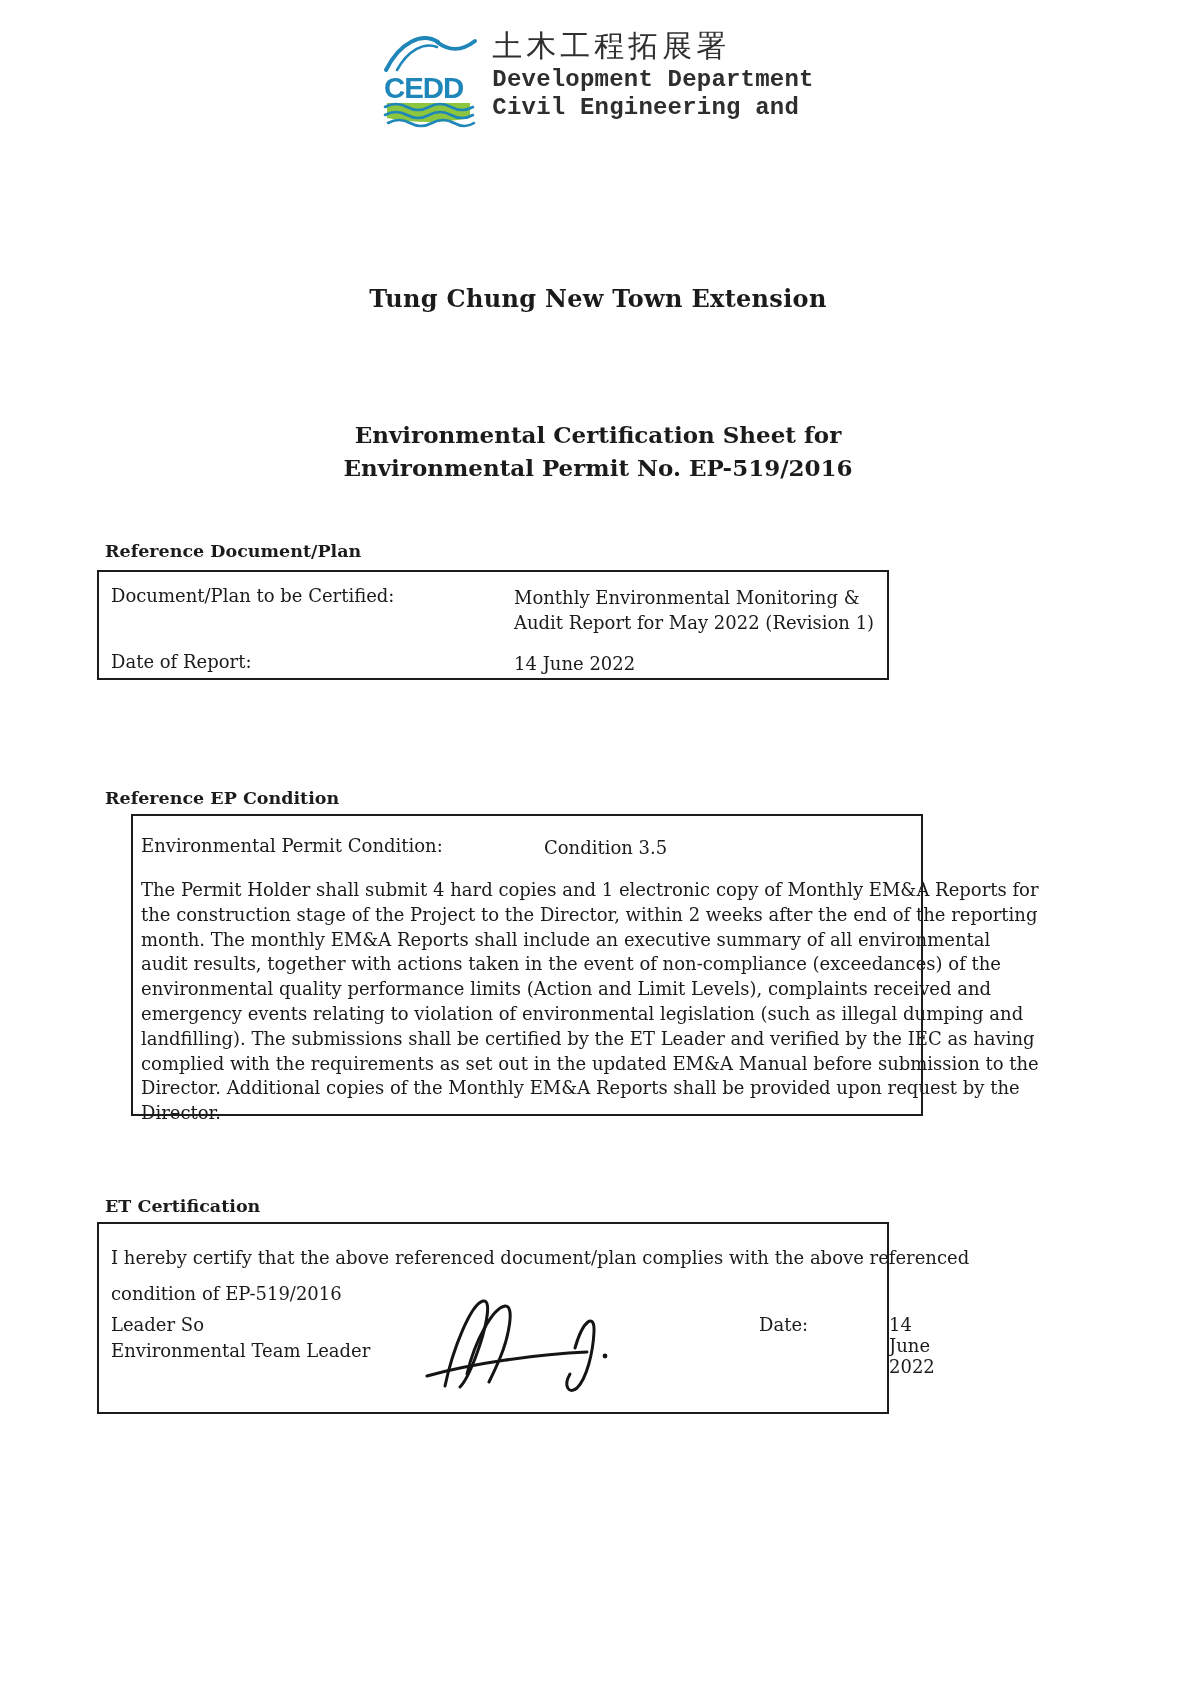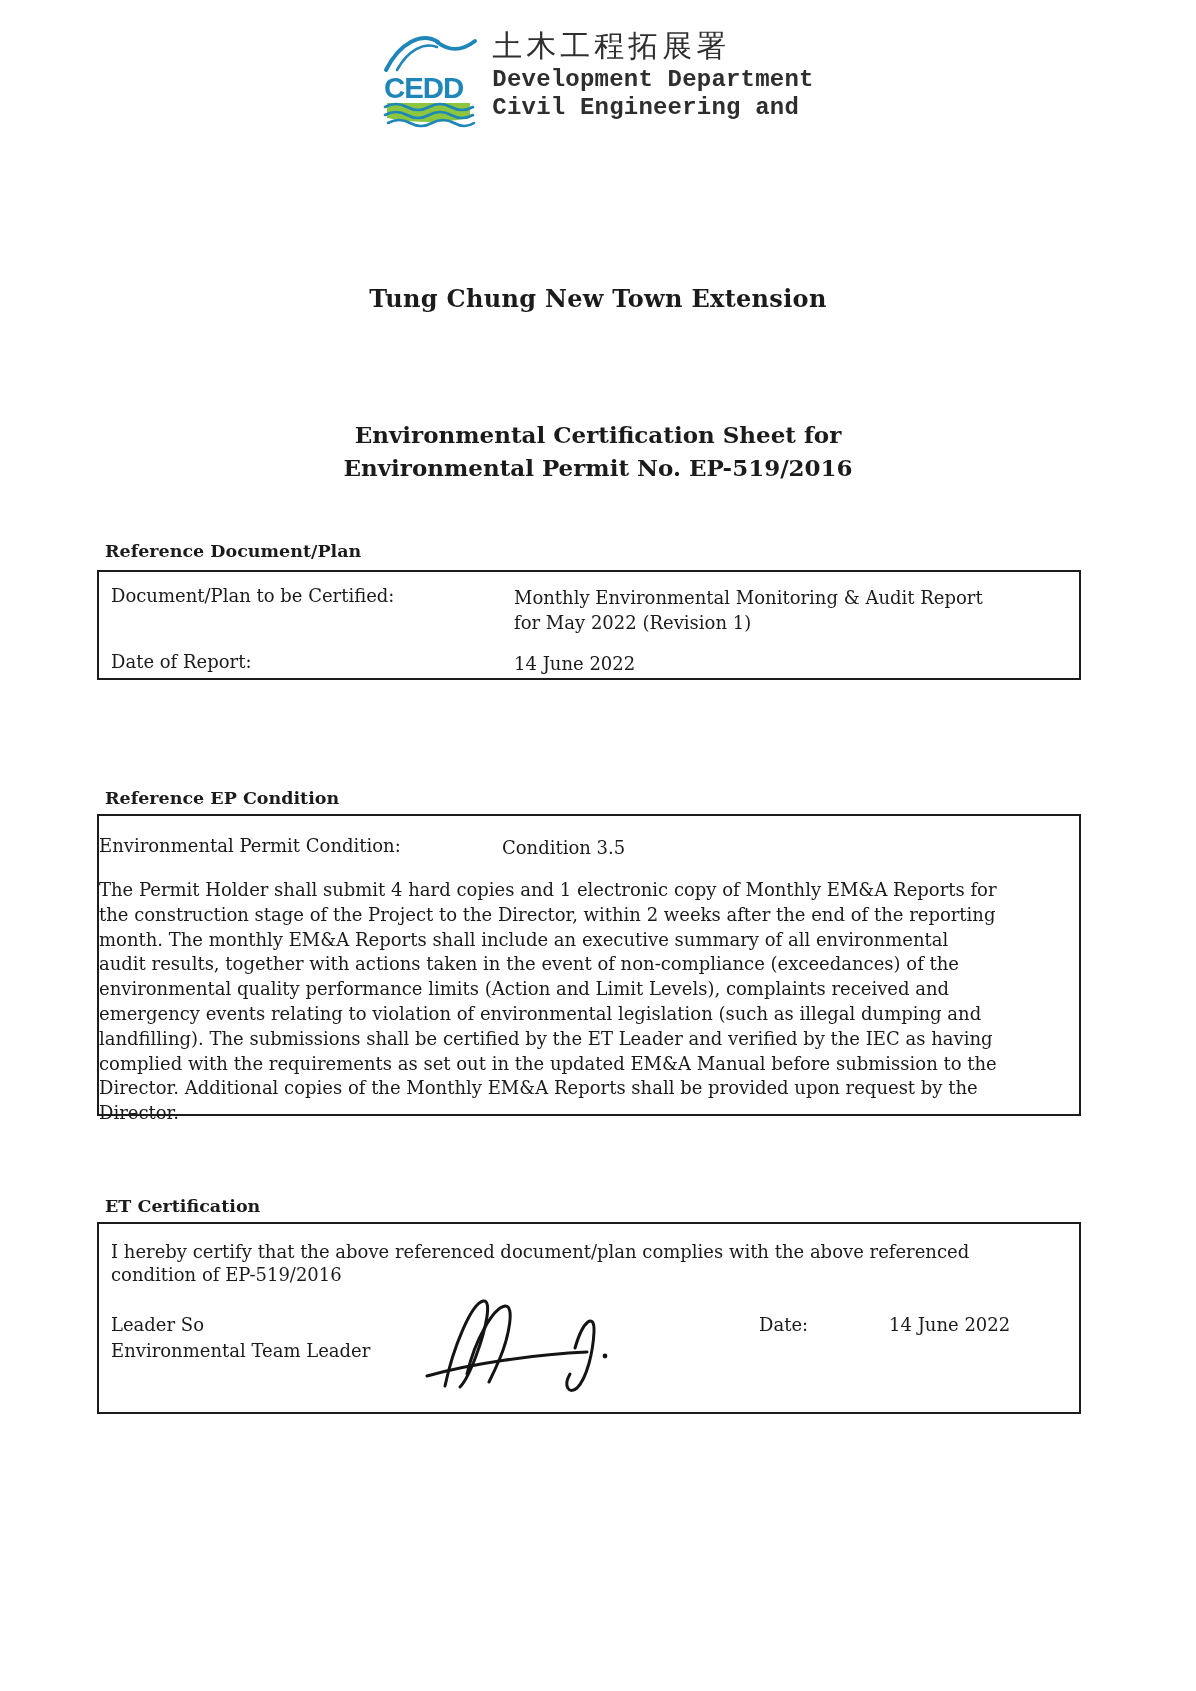--- a/index.html
+++ b/index.html
@@ -43,38 +43,38 @@
   .section-heading {
     position:absolute; left:105px;
     font-weight:bold; font-size:17.5px;
   }
   .h-ref-doc { top:541px; }
   .h-ep      { top:788px; }
   .h-et      { top:1196px; }
 
   
   .box {
-    position:absolute; left:97px; width:984px;
+    position:absolute; left:97px; width:792px;
     border:2px solid #1c1c1c; background:#ffffff;
   }
   .box1 { top:570px; height:110px; padding:13px 12px; }
-  .box2 { top:814px; height:302px; padding:19px 0; }
+  .box2 { top:814px; height:302px; padding:19px 8px;margin-left:34px; }
   .box3 { top:1222px; height:192px; padding:16px 12px; }
 
   .field-row { display:flex; align-items:flex-start; }
   .field-row .label { width:403px; flex:0 0 auto; }
   .field-row .value { flex:1; max-width:478px; line-height:25px; }
   .row-gap { margin-bottom:16px; }
 
   .condition-text {
     margin-top:18px;
     width:900px; line-height:24.8px;
   }
 
-  .statement { width:892px; line-height:23px; }
+  .statement { width:892px; line-height:36px; }
 
   .signer-block { position:absolute; left:12px; top:88px; line-height:26px; }
   .signature { position:absolute; left:320px; top:66px; width:214px; height:110px; }
   .date-label { position:absolute; left:660px; top:90px; }
   .date-value { position:absolute; left:790px; top:90px; }
 </style>
 </head>
 <body>
 
 <div class="page">

